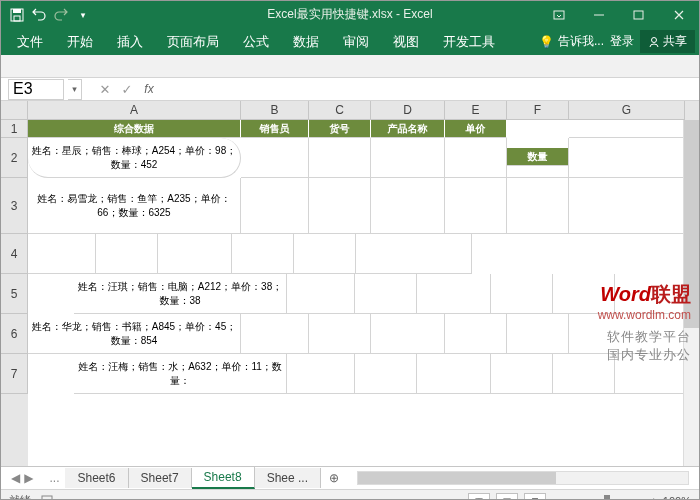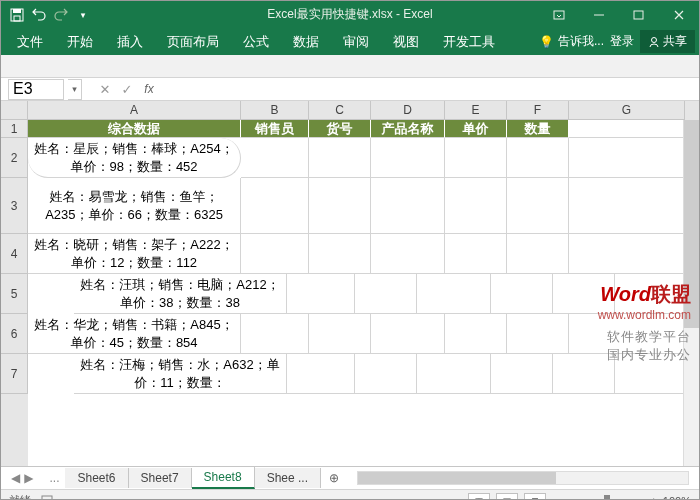--- a/index.html
+++ b/index.html
@@ -25,21 +25,21 @@
 .fb-input { flex: 1; height: 21px; padding: 0 6px; font-size: 12px; }
 .grid-area { position: relative; height: 365px; overflow: hidden; background: #fff; }
 .col-headers { display: flex; height: 19px; background: #e6e6e6; }
 .corner { width: 27px; height: 19px; background: #e6e6e6; border-right: 1px solid #c6c6c6; border-bottom: 1px solid #c6c6c6; }
 .ch { border-right: 1px solid #c6c6c6; border-bottom: 1px solid #c6c6c6; display: flex; align-items: center; justify-content: center; font-size: 12px; color: #444; background: #e6e6e6; }
 .grid-body { display: flex; height: 346px; overflow: hidden; }
 .row-headers { width: 27px; background: #e6e6e6; }
 .rh { width: 27px; border-right: 1px solid #c6c6c6; border-bottom: 1px solid #c6c6c6; display: flex; align-items: center; justify-content: center; font-size: 12px; color: #444; background: #e6e6e6; }
 .cells { flex: 1; position: relative; }
 .row { display: flex; }
-.cell { border-right: 1px solid #d4d4d4; border-bottom: 1px solid #d4d4d4; font-size: 13px; padding: 2px 3px; display: flex; align-items: center; overflow: hidden; }
+.cell { border-right: 1px solid #d4d4d4; border-bottom: 1px solid #d4d4d4; font-size: 10px; padding: 2px 3px; display: flex; align-items: center; overflow: hidden; }
 .hdr-cell { background: #6d8b3d; color: #fff; font-weight: bold; justify-content: center; border-right: 1px solid #fff; }
 .data-cell { justify-content: center; text-align: center; line-height: 1.35; color: #000; }
 .watermark { position: absolute; right: 8px; top: 180px; text-align: right; z-index: 5; pointer-events: none; }
 .wm-logo { font-size: 20px; font-weight: bold; }
 .wm-logo .w1 { color: #C00000; font-style: italic; }
 .wm-logo .w2 { color: #b91c1c; }
 .wm-url { font-size: 12px; color: #c0504d; }
 .wm-txt { font-size: 13px; color: #888; margin-top: 6px; line-height: 1.4; letter-spacing: 1px; }
 .sheet-tabs { height: 23px; background: #fff; display: flex; align-items: center; border-top: 1px solid #c6c6c6; font-size: 12px; }
 .st-nav { display: flex; gap: 4px; padding: 0 10px; color: #888; }
@@ -169,21 +169,21 @@
         <div class="rh" style="height: 40px;">6</div>
         <div class="rh" style="height: 40px;">7</div>
       </div>
     <div class="cells" id="cells">
         <div class="row" style="height: 18px;">
           <div class="cell hdr-cell" style="width: 213px; height: 18px;">综合数据</div>
           <div class="cell hdr-cell" style="width: 68px; height: 18px;">销售员</div>
           <div class="cell hdr-cell" style="width: 62px; height: 18px;">货号</div>
           <div class="cell hdr-cell" style="width: 74px; height: 18px;">产品名称</div>
           <div class="cell hdr-cell" style="width: 62px; height: 18px;">单价</div>
-          <div class="cell hdr-cell" style="width: 62px; height: 18px;">数量</div>
+          <div class="cell hdr-cell" style="width: 62px; height: 18px; margin-top: 28px;">数量</div>
           <div class="cell" style="width: 116px; height: 18px;"></div>
         </div>
         <div class="row" style="height: 40px;">
           <div class="cell data-cell" style="width: 213px; height: 40px; border-radius: 20px;">姓名：星辰；销售：棒球；A254；单价：98；数量：452</div>
           <div class="cell" style="width: 68px; height: 40px;"></div>
           <div class="cell" style="width: 62px; height: 40px;"></div>
           <div class="cell" style="width: 74px; height: 40px;"></div>
           <div class="cell" style="width: 62px; height: 40px;"></div>
           <div class="cell" style="width: 62px; height: 40px;"></div>
           <div class="cell" style="width: 116px; height: 40px;"></div>
@@ -191,21 +191,20 @@
         <div class="row" style="height: 56px;">
           <div class="cell data-cell" style="width: 213px; height: 56px;">姓名：易雪龙；销售：鱼竿；A235；单价：66；数量：6325</div>
           <div class="cell" style="width: 68px; height: 56px;"></div>
           <div class="cell" style="width: 62px; height: 56px;"></div>
           <div class="cell" style="width: 74px; height: 56px;"></div>
           <div class="cell" style="width: 62px; height: 56px;"></div>
           <div class="cell" style="width: 62px; height: 56px;"></div>
           <div class="cell" style="width: 116px; height: 56px;"></div>
         </div>
         <div class="row" style="height: 40px;">
-          <div class="cell data-cell" style="width: 213px; height: 40px;">姓名：晓研；销售：架子；A222；单价：12；数量：112</div>
           <div class="cell" style="width: 68px; height: 40px;"></div>
           <div class="cell" style="width: 62px; height: 40px;"></div>
           <div class="cell" style="width: 74px; height: 40px;"></div>
           <div class="cell" style="width: 62px; height: 40px;"></div>
           <div class="cell" style="width: 62px; height: 40px;"></div>
           <div class="cell" style="width: 116px; height: 40px;"></div>
         </div>
         <div class="row" style="height: 40px; justify-content: flex-end;">
           <div class="cell data-cell" style="width: 213px; height: 40px;">姓名：汪琪；销售：电脑；A212；单价：38；数量：38</div>
           <div class="cell" style="width: 68px; height: 40px;"></div>

